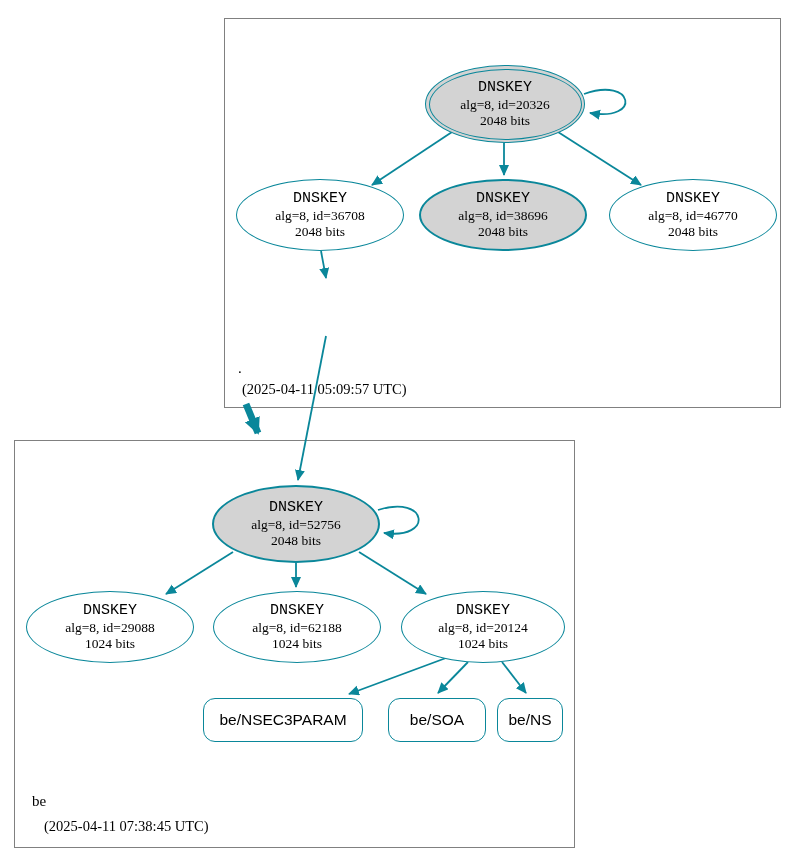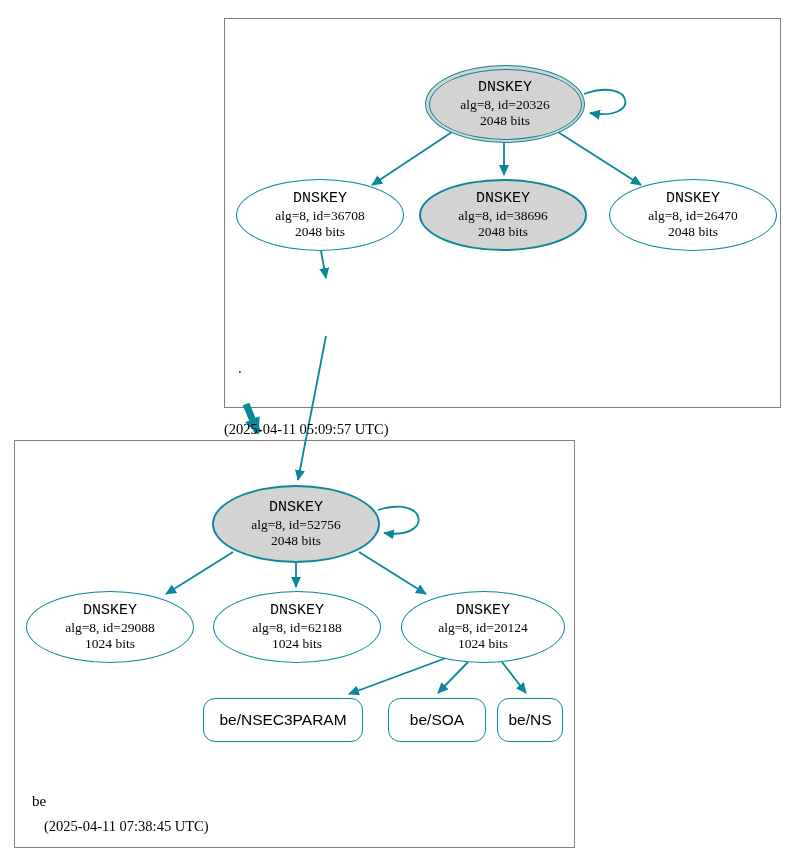--- a/index.html
+++ b/index.html
@@ -39,21 +39,21 @@
   #n26470{left:609px;top:179px;width:168px;height:72px;}
   #nds   {left:263px;top:282px;width:130px;height:54px;}
   #n52756{left:212px;top:485px;width:168px;height:78px;}
   #n29088{left:26px; top:591px;width:168px;height:72px;}
   #n62188{left:213px;top:591px;width:168px;height:72px;}
   #n20124{left:401px;top:591px;width:164px;height:72px;}
   #rnsec3{left:203px;top:698px;width:160px;height:44px;}
   #rsoa  {left:388px;top:698px;width:98px;height:44px;}
   #rns   {left:497px;top:698px;width:66px;height:44px;}
   #root-label{left:238px;top:360px;}
-  #root-ts{left:224px;top:381px;margin-top:40px;}
+  #root-ts{left:242px;top:381px;}
   #be-label{left:32px;top:793px;}
   #be-ts{left:32px;top:818px;margin-left:12px;}
 </style>
 </head>
 <body>
 
 <div class="canvas">
 
   <div class="zone-box root"></div>
   <div class="zone-box be"></div>
@@ -102,21 +102,21 @@
   </div>
 
   <div id="n38696" class="node ellipse gray">
     <div class="title">DNSKEY</div>
     <div class="detail">alg=8, id=38696</div>
     <div class="bits">2048 bits</div>
   </div>
 
   <div id="n26470" class="node ellipse">
     <div class="title">DNSKEY</div>
-    <div class="detail">alg=8, id=26470</div>
+    <div class="detail">alg=8, id=46770</div>
     <div class="bits">2048 bits</div>
   </div>
 
 
   <div id="root-label" class="zone-label">.</div>
   <div id="root-ts" class="zone-ts">(2025-04-11 05:09:57 UTC)</div>
 
   <div id="n52756" class="node ellipse gray">
     <div class="title">DNSKEY</div>
     <div class="detail">alg=8, id=52756</div>

